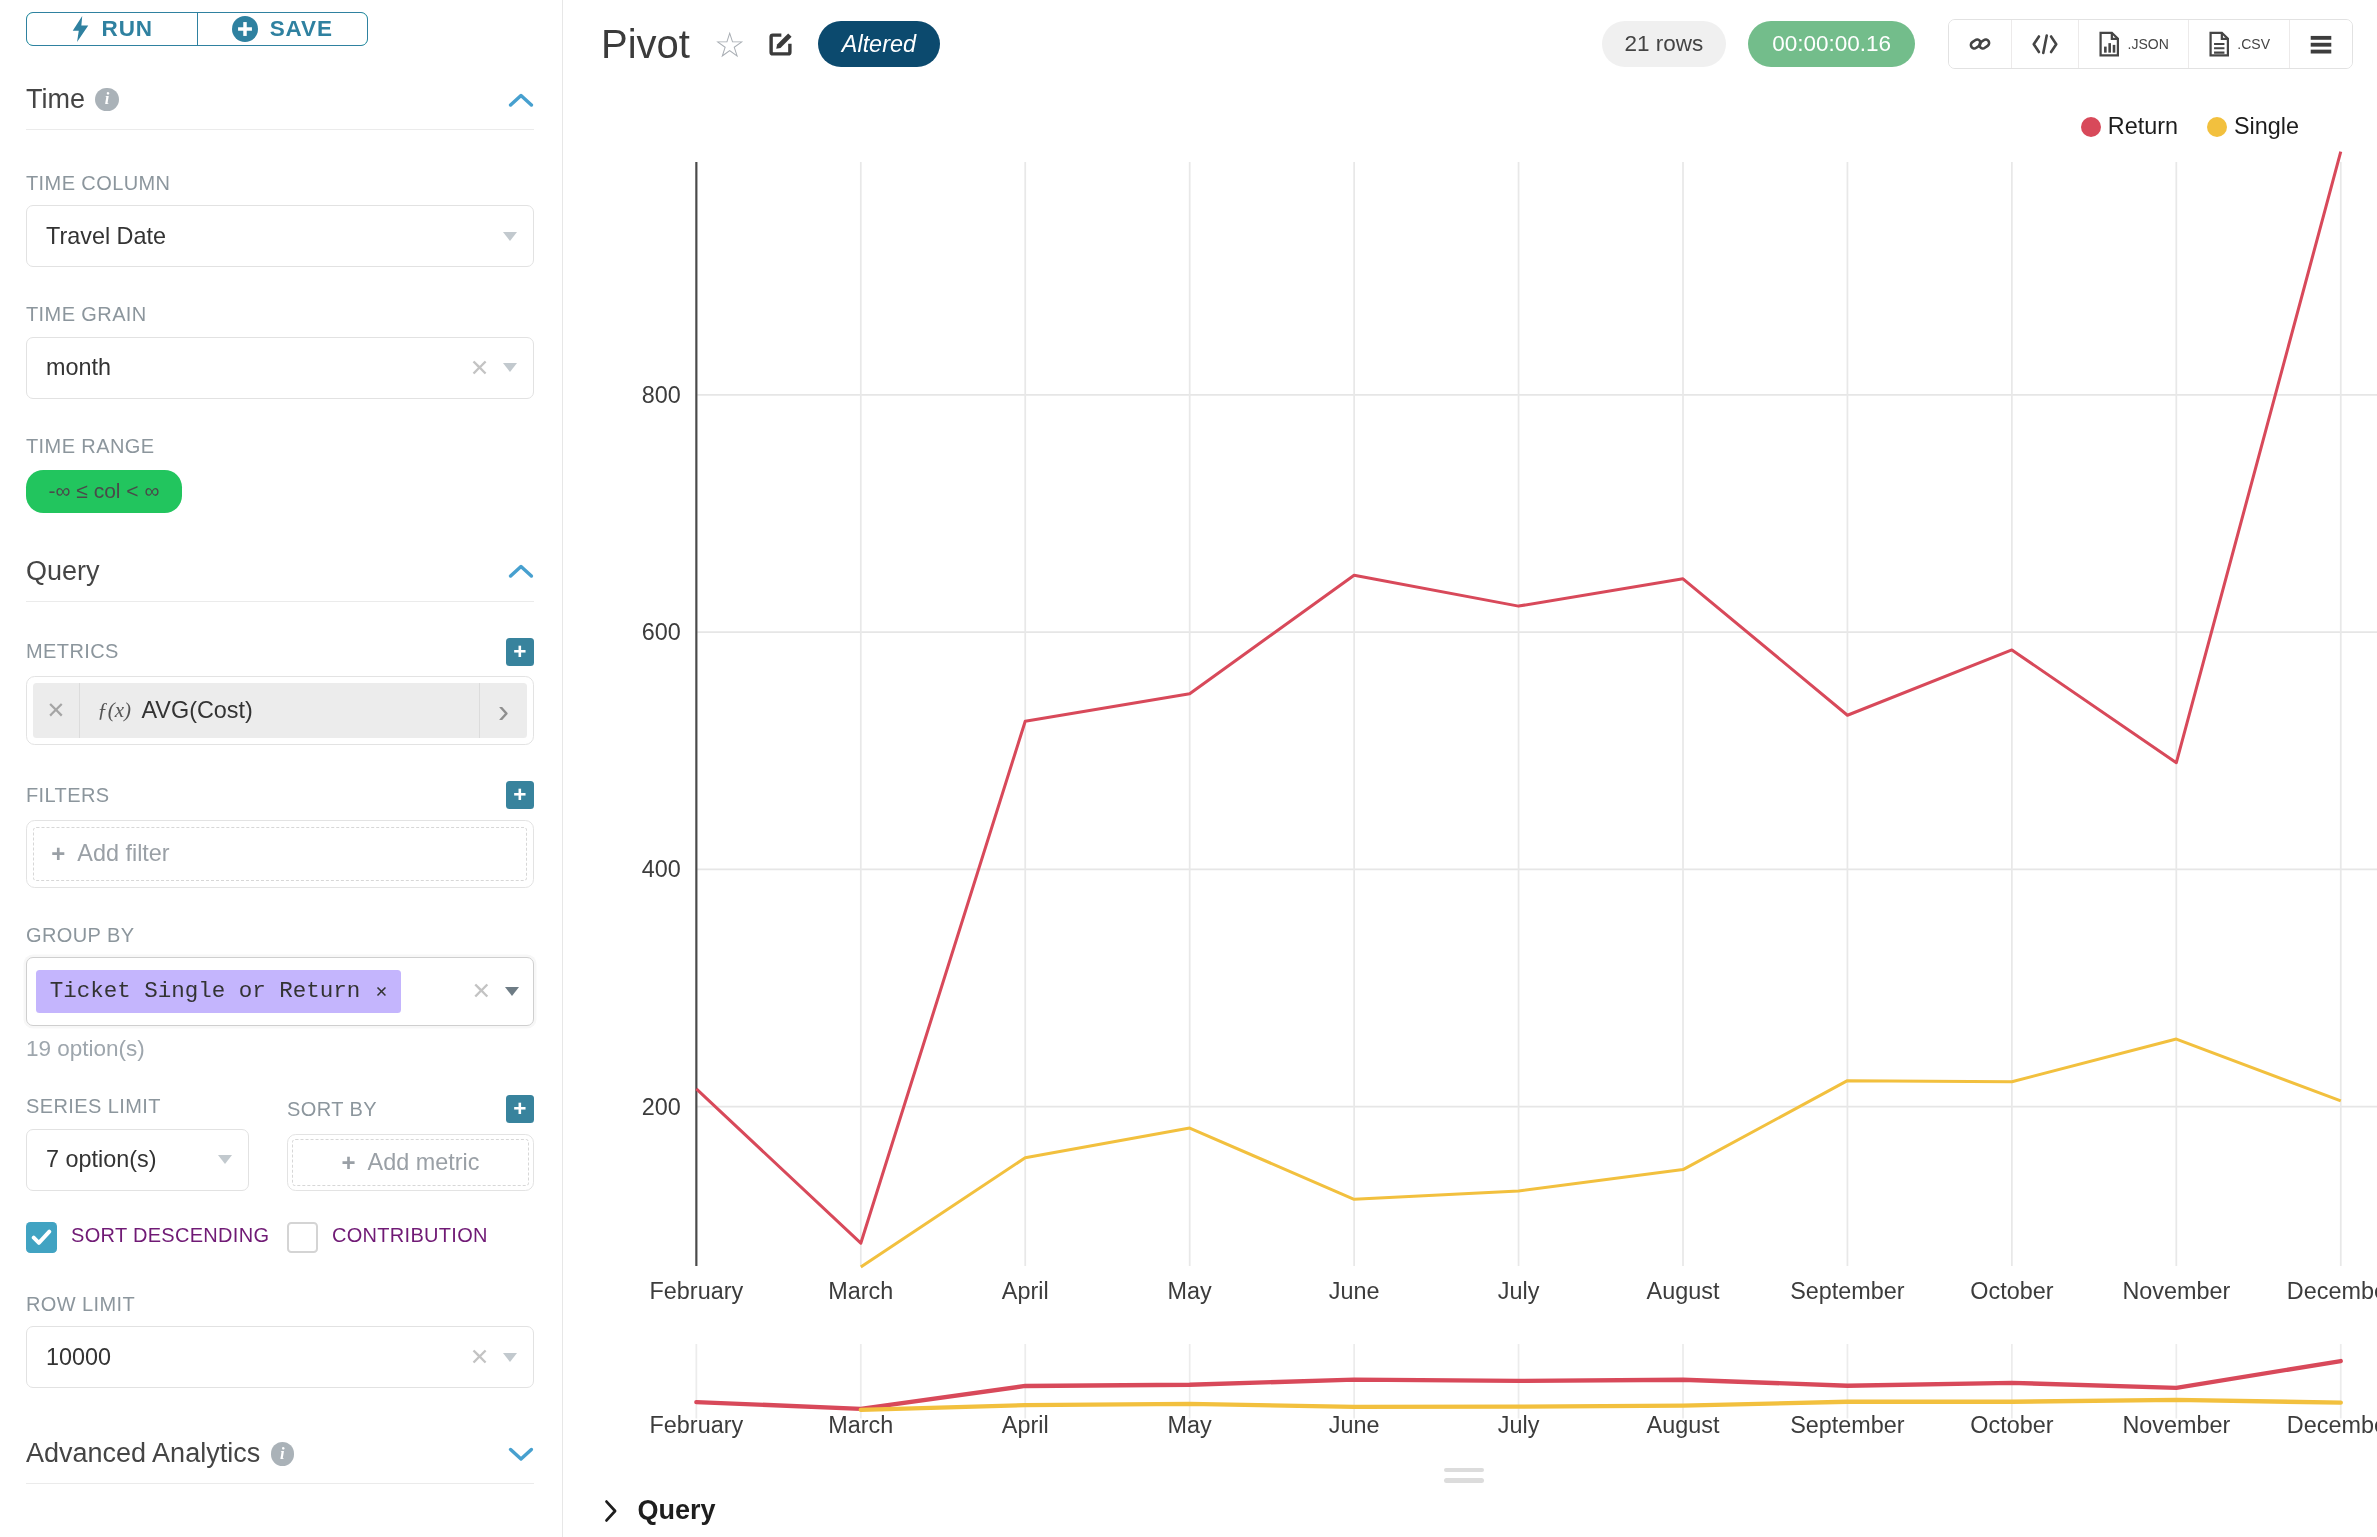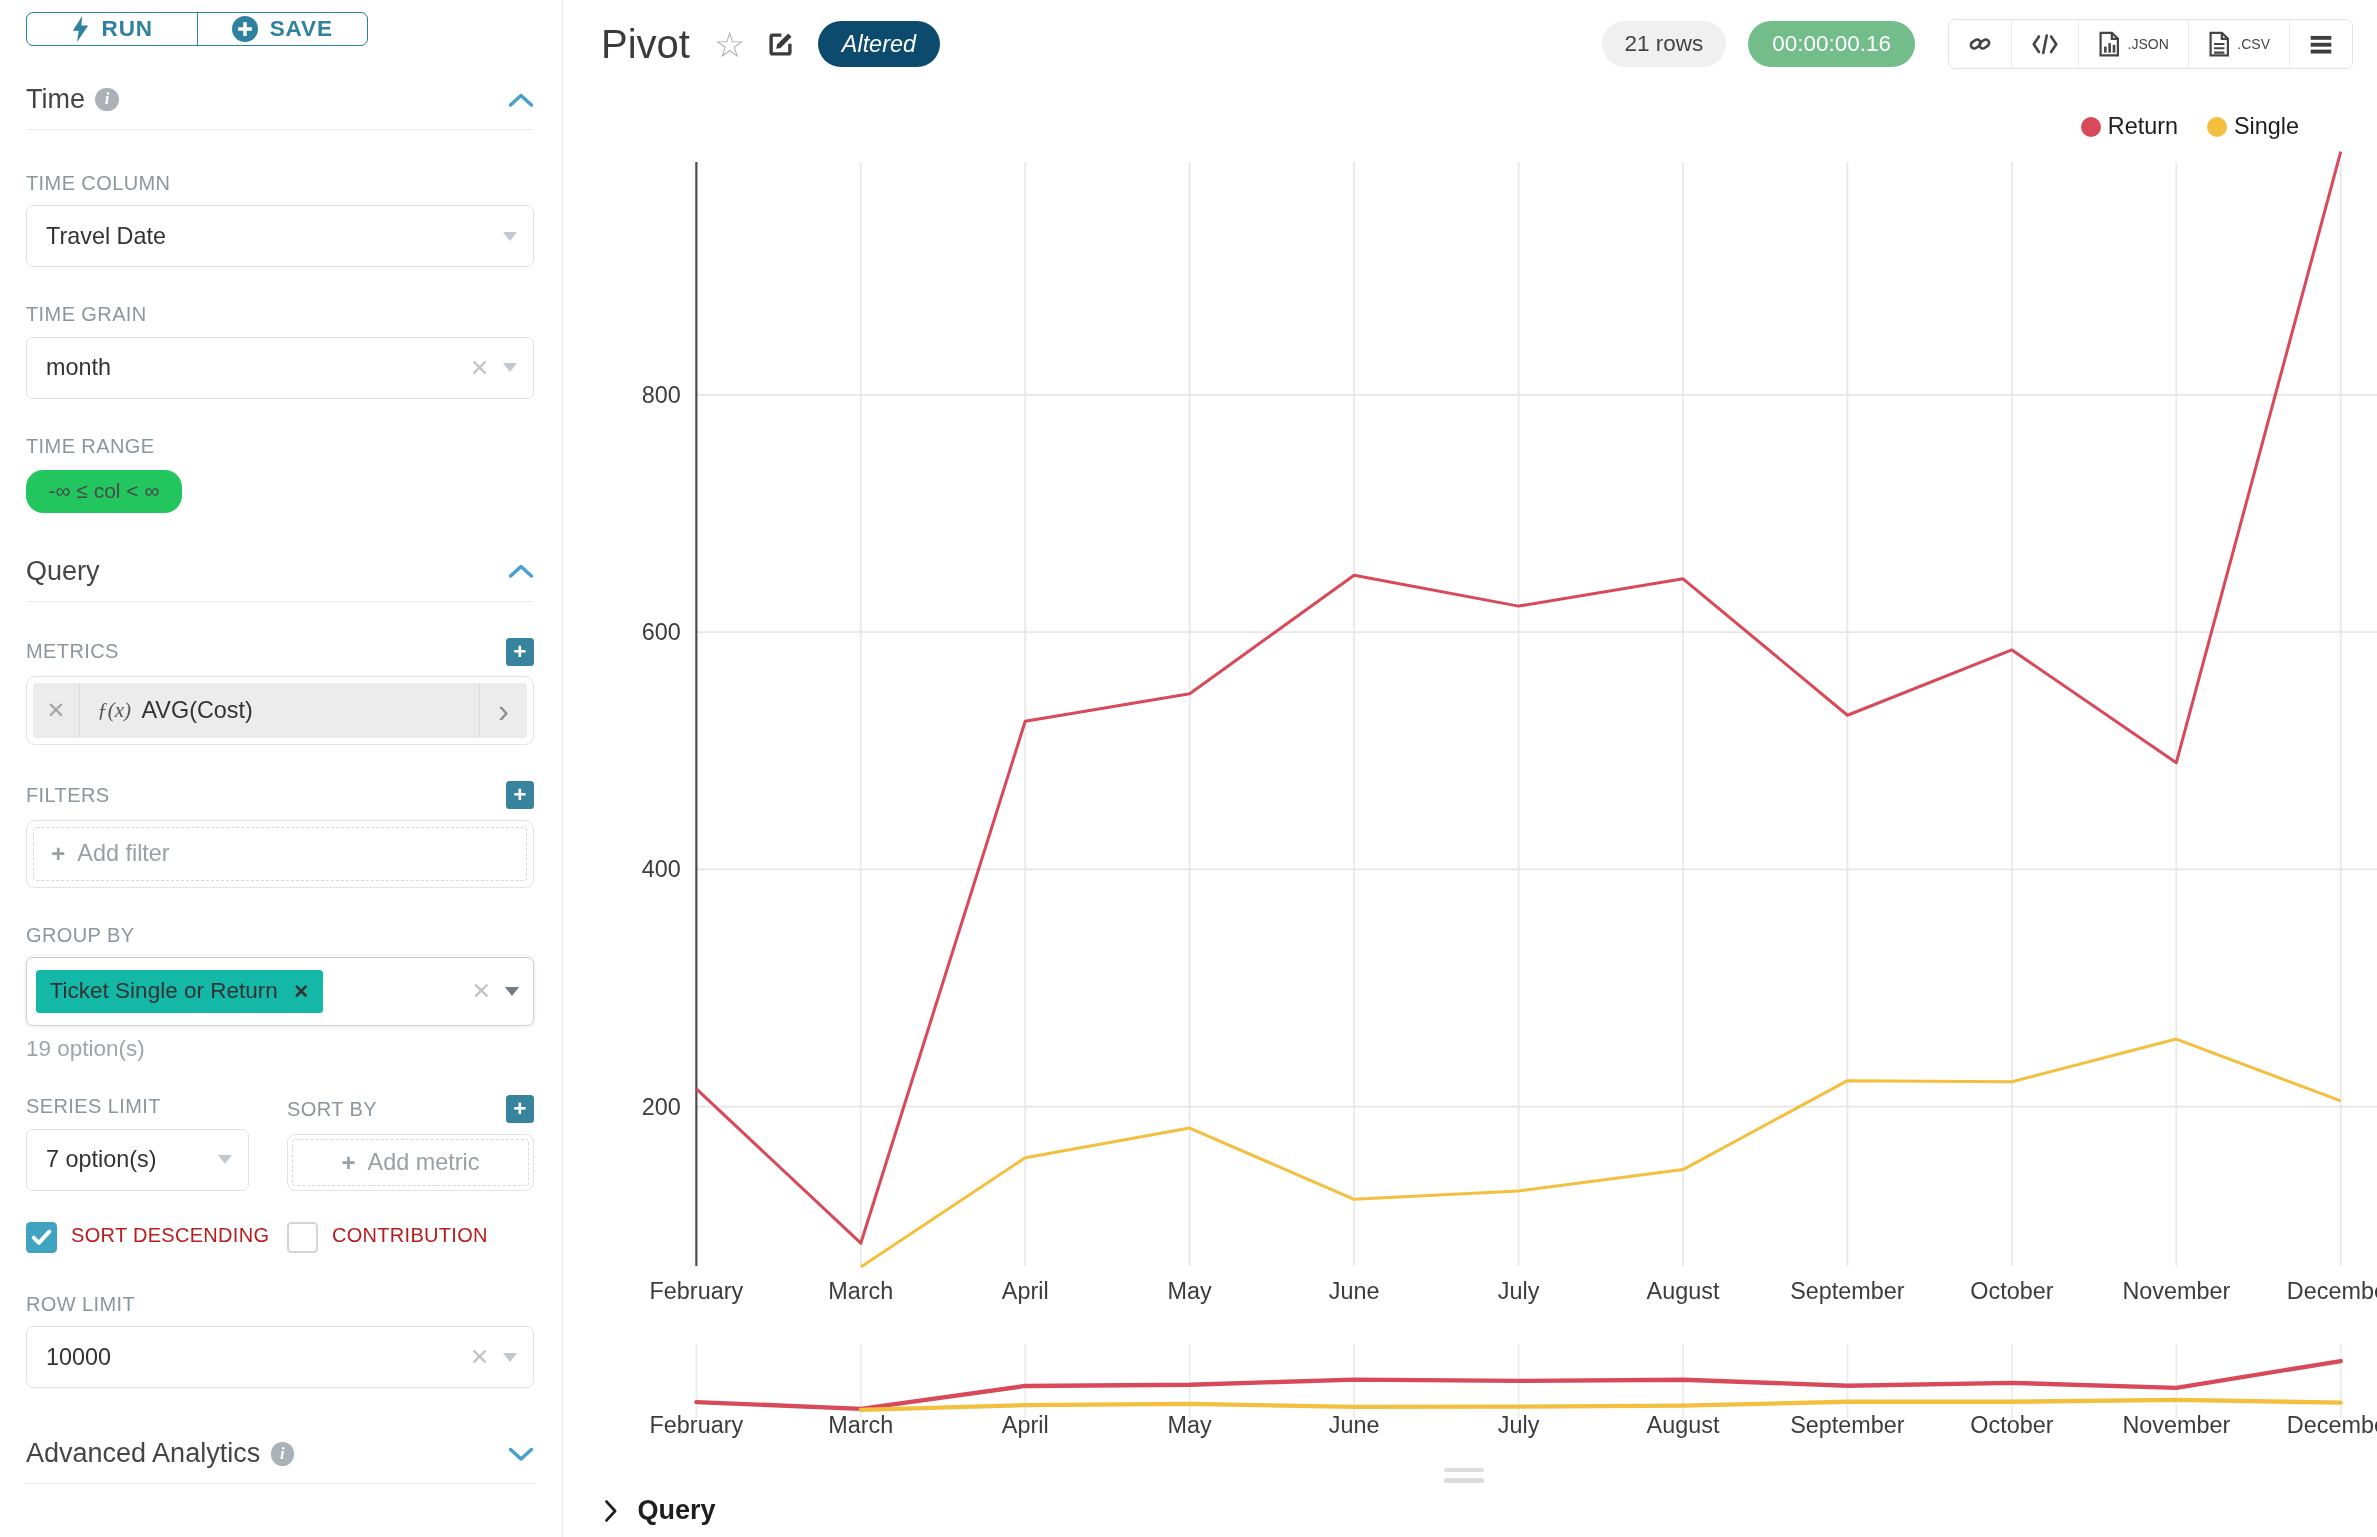--- a/index.html
+++ b/index.html
@@ -39,30 +39,30 @@
   .metric-pill .fx { font-family:"Liberation Serif", serif; font-style:italic; font-size:21px; color:#555; margin:0 10.4px 0 17.3px; }
   .metric-pill .mname { font-size:23.4px; color:#333; }
   .metric-pill .spacer { flex:1; }
   .metric-pill .mchev { width:48px; display:flex; align-items:center; justify-content:center; color:#8f8f8f; font-size:33px; border-left:1.7px solid #dcdcdc; align-self:stretch; cursor:pointer; }
 
   .dashed-box { margin-top:10.4px; border:1.7px solid #e3e3e3; border-radius:8.7px; padding:6px; background:#fff; }
   .dashed-inner { border:1.7px dashed #d7d7d7; border-radius:3.5px; height:54px; display:flex; align-items:center; padding-left:17.3px; gap:12px; color:#9aa0a6; font-size:23.4px; cursor:pointer; }
   .dashed-inner .plus { font-size:24px; font-weight:700; }
 
   .groupby-box { margin-top:10.4px; border:1.7px solid #cfcfcf; border-radius:7px; min-height:69px; display:flex; align-items:center; padding:7px 14px 7px 8.7px; box-shadow:0 0 0 2.6px rgba(0,0,0,0.03); background:#fff; }
-  .tag { display:inline-flex; align-items:center; background:#14b8a6; border-radius:3.5px; padding:8.7px 14px; font-size:22.5px; color:#333; gap:15.6px; }
+  .tag { display:inline-flex; align-items:center; background:#c4b5fd; border-radius:3.5px; padding:8.7px 14px; font-size:22.5px; color:#333; gap:15.6px;font-family:Liberation Mono, monospace; }
   .tag .tx { font-weight:700; font-size:19px; cursor:pointer; color:#333; }
   .hint { margin-top:10.4px; font-size:22.5px; color:#9ea6ad; }
 
   .two-col { display:flex; gap:38px; }
   .two-col .col-l { width:223px; flex:none; }
   .two-col .col-r { flex:1; }
 
   .check-row { display:flex; margin-top:29px; }
-  .check-item { display:flex; align-items:flex-start; gap:14px; font-size:20px; color:#b91c1c; letter-spacing:0.3px; line-height:1.55; }
+  .check-item { display:flex; align-items:flex-start; gap:14px; font-size:20px; color:#701a75; letter-spacing:0.3px; line-height:1.55; }
   .checkbox { width:31px; height:31px; border-radius:4.3px; flex:none; cursor:pointer; margin-top:1.7px; }
   .checkbox.checked { background:#41a3c2; display:flex; align-items:center; justify-content:center; }
   .checkbox.unchecked { background:#fff; border:2.6px solid #d4d4d4; }
 
   
   .m-header { position:absolute; top:19px; left:38px; right:24px; display:flex; align-items:center; }
   .m-title { font-size:40px; color:#3b3b3b; }
   .star { font-size:35px; color:#a9aeb4; margin-left:24px; cursor:pointer; line-height:1; }
   .edit-ic { margin-left:21px; cursor:pointer; display:flex; }
   .badge { margin-left:22.5px; color:#fff; border-radius:24px; padding:9.5px 24px; font-size:23.4px; }

